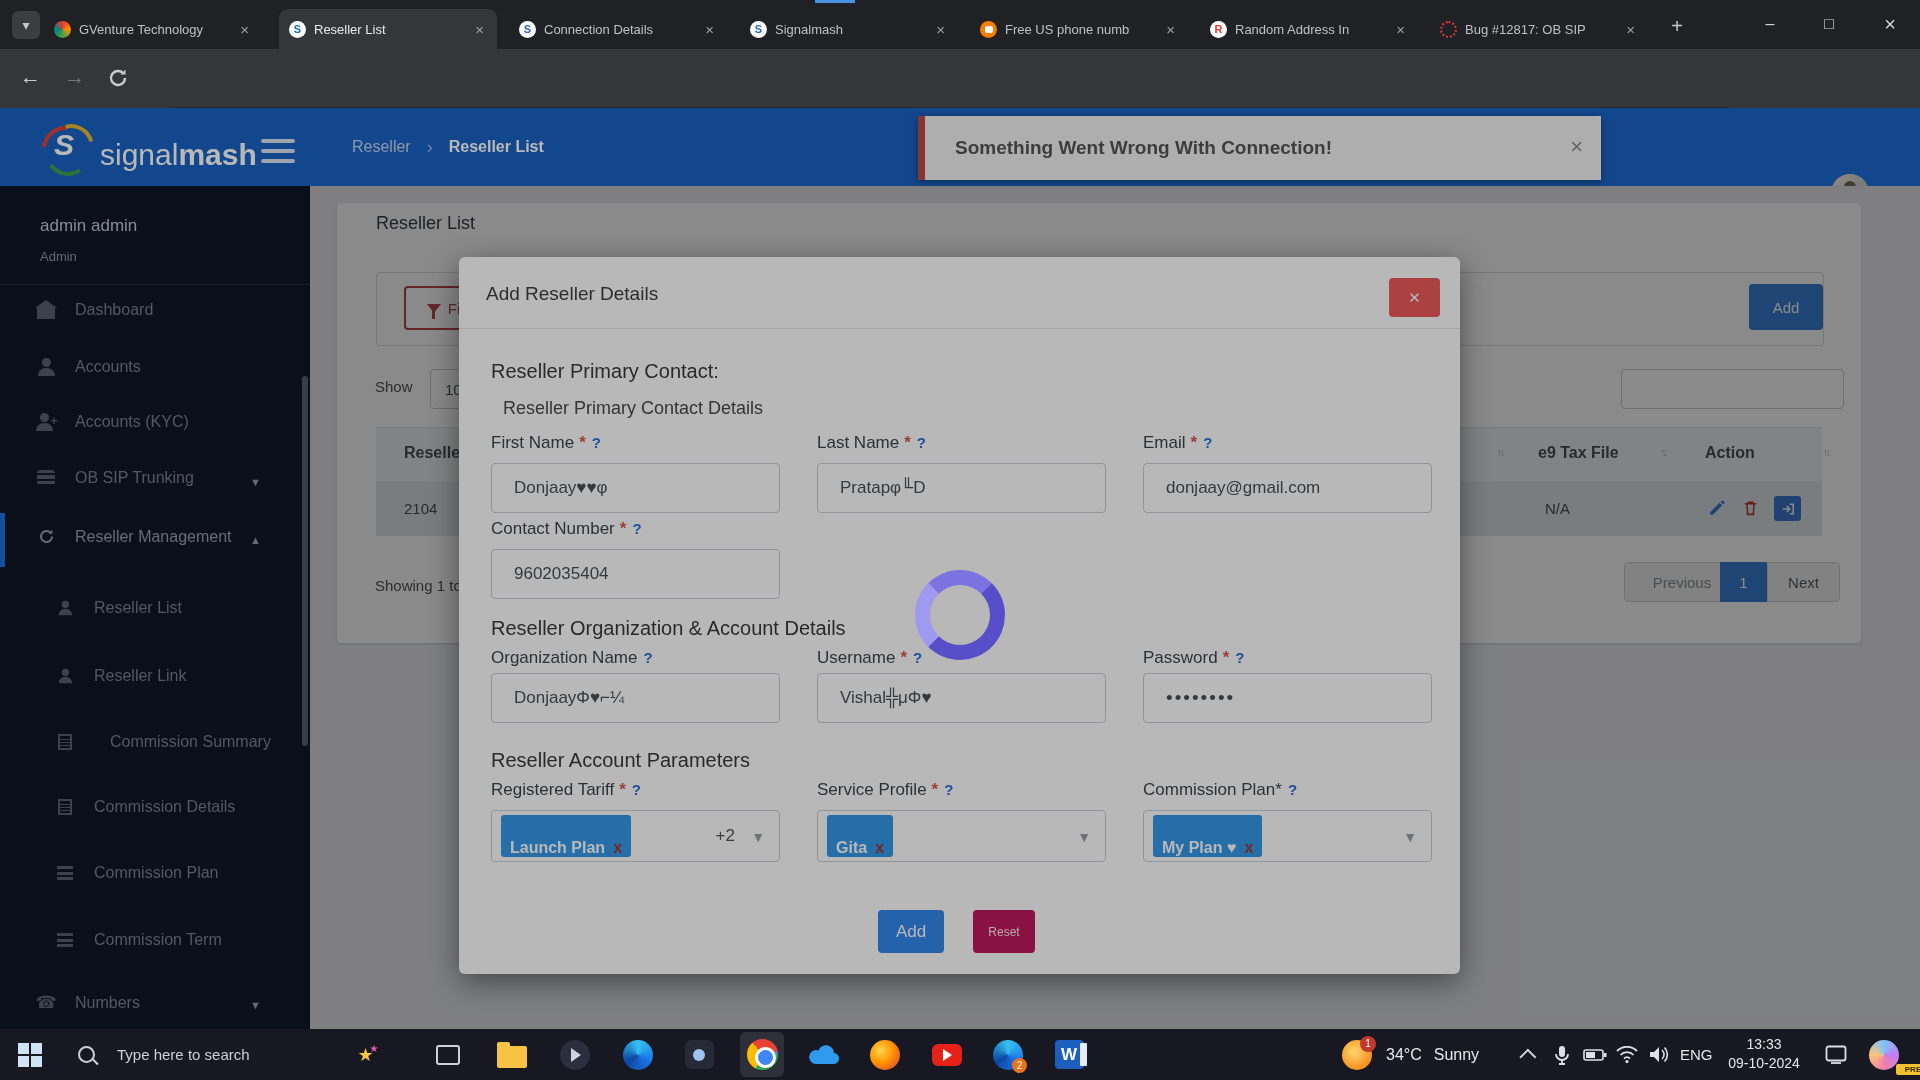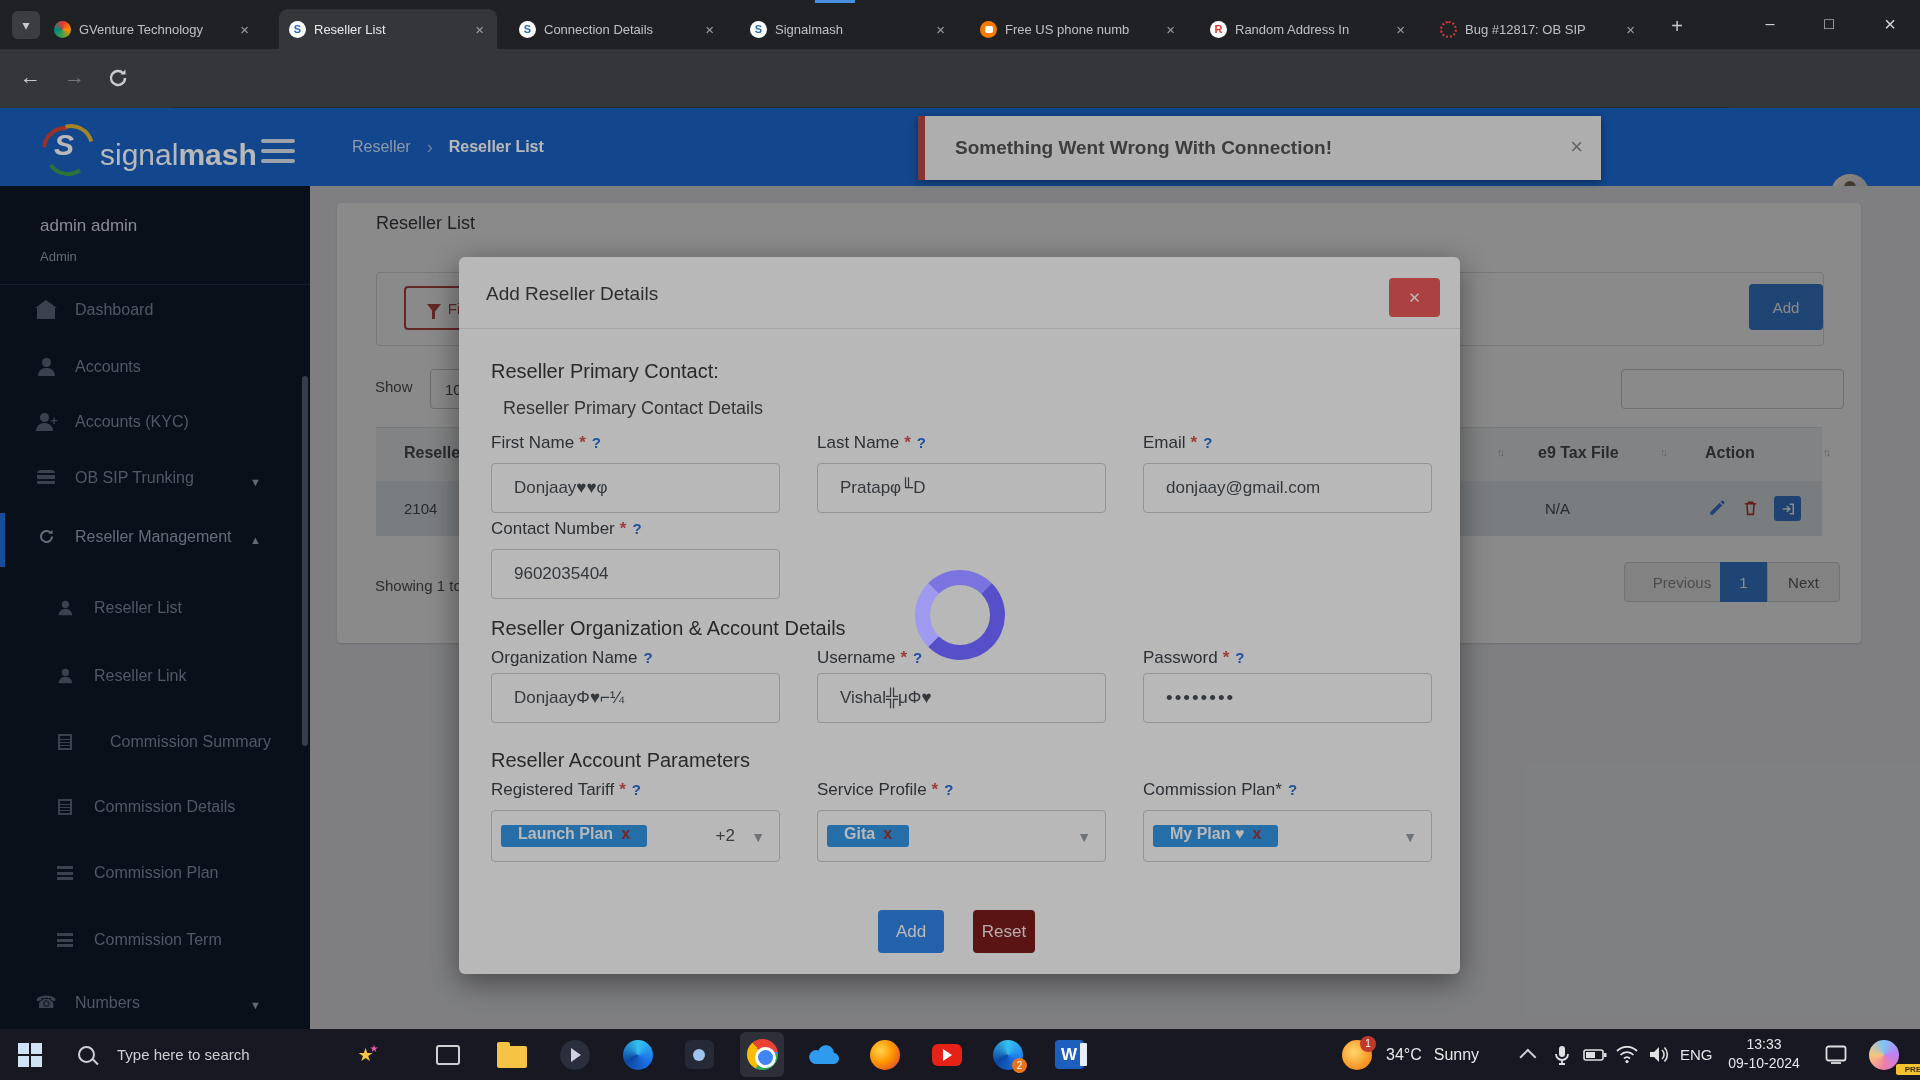--- a/index.html
+++ b/index.html
@@ -77,21 +77,21 @@
   .input{background:#fff;border:1px solid #c9ced4;border-radius:4px;box-sizing:border-box;display:flex;align-items:center;color:#4a5056;}
   .pagebtn{display:flex;align-items:center;justify-content:center;font-size:15px;box-sizing:border-box;}
 
   .backdrop{left:310px;top:186px;width:1610px;height:843px;background:rgba(0,0,0,.25);z-index:40;}
   .modal{left:459px;top:257px;width:1001px;height:717px;background:#fff;border-radius:6px;z-index:50;box-shadow:0 8px 30px rgba(0,0,0,.45);}
   .mlabel{font-size:17px;color:#3f454b;}
   .req{color:#d9534f;margin-left:5px;font-weight:bold;}
   .help{color:#2a6fdb;margin-left:6px;font-size:15px;font-weight:bold;}
   .minput{position:absolute;width:289px;height:50px;background:#fff;border:1px solid #c9ced4;border-radius:4px;box-sizing:border-box;display:flex;align-items:center;padding-left:22px;font-size:17px;color:#4a5056;}
   .chipbox{position:absolute;width:289px;height:52px;border:1px solid #c9ced4;border-radius:4px;box-sizing:border-box;display:flex;align-items:center;padding-left:9px;}
-  .chip{background:#3499e9;color:#fff;border-radius:3px;height:22px;display:flex;align-items:flex-start;padding:0 17px;font-size:16px;font-weight:bold;}
+  .chip{background:#3499e9;color:#fff;border-radius:3px;height:42px;display:flex;align-items:flex-end;padding:0 9px;font-size:16px;font-weight:bold;}
   .chip .cx{margin-left:8px;color:#a33636;font-weight:bold;}
   .caret{position:absolute;right:14px;top:18px;color:#9aa0a6;font-size:14px;}
 
   .gloverlay{left:0;top:108px;width:1920px;height:921px;background:rgba(0,0,0,.28);z-index:60;}
   .spinner{left:915px;top:570px;width:90px;height:90px;border-radius:50%;z-index:70;box-sizing:border-box;
            border:15px solid #564fc9;border-left-color:#9f99ef;border-top-color:#7a73e0;animation:spin 1.1s linear infinite;}
   @keyframes spin{to{transform:rotate(360deg);}}
 
   
   .taskbar{left:0;top:1029px;width:1920px;height:51px;background:#171821;color:#cfd0d4;}
@@ -469,21 +469,21 @@
     <span class="chip">
         <span>My Plan ♥</span>
         <span class="cx">x</span>
       </span>
     <span class="caret">▼</span>
   </div>
 
   <div class="abs btn" style="left:419px;top:653px;width:66px;height:43px;background:#3389ee;color:#fff;font-size:17px;">
       <span>Add</span>
     </div>
-  <div class="abs btn" style="left:514px;top:653px;width:62px;height:43px;background:#7f1d1d;color:#ffecec;font-size:17px;">
+  <div class="abs btn" style="left:514px;top:653px;width:62px;height:43px;background:#be185d;color:#ffecec;font-size:12px;">
       <span>Reset</span>
     </div>
 </div>
 
 <div class="abs gloverlay"></div>
 <div class="abs spinner"></div>
 
 <div class="abs taskbar"></div>
 <div class="tbslot" style="left:8px;">
     <span class="startgrid">

